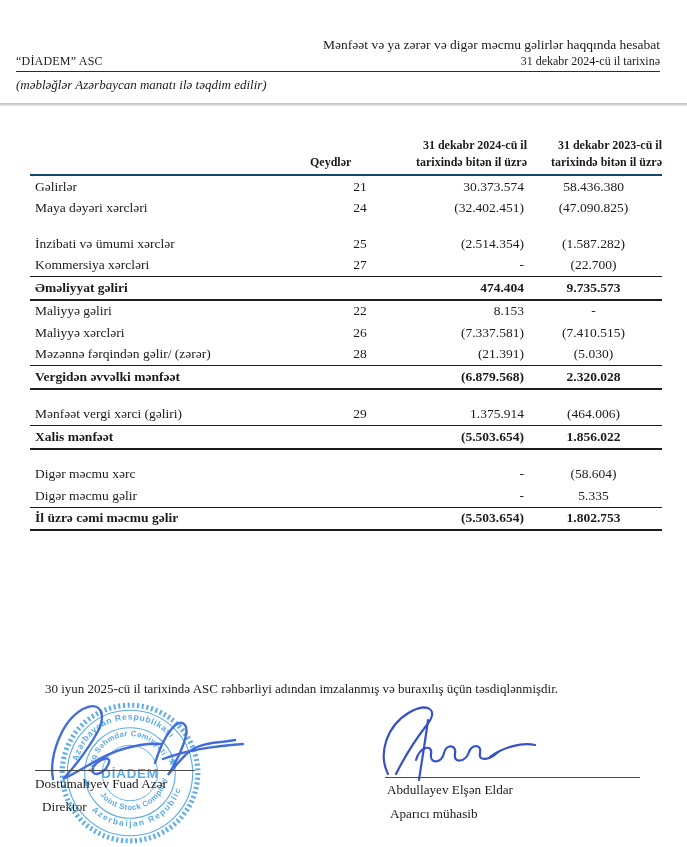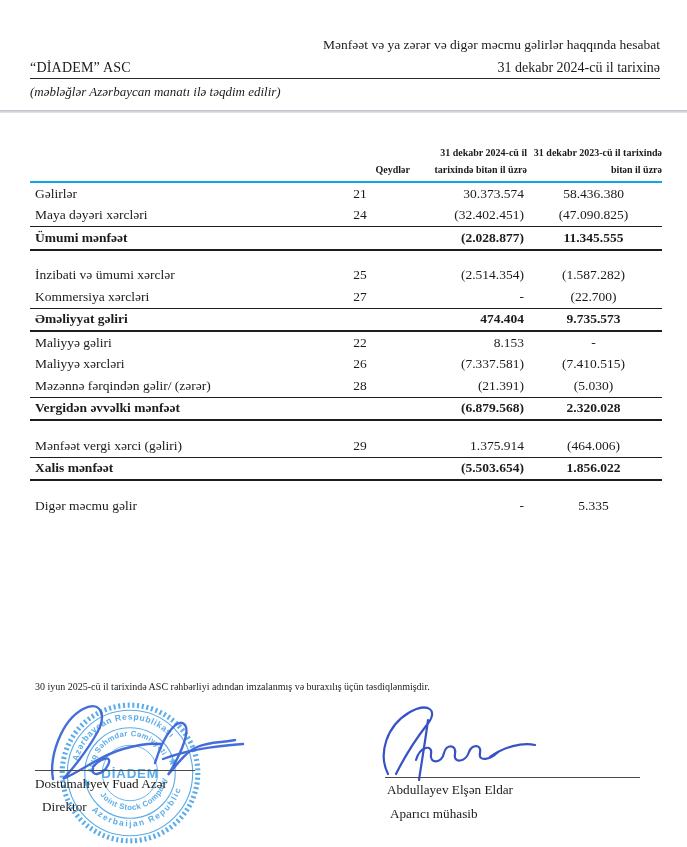--- a/index.html
+++ b/index.html
@@ -6,34 +6,34 @@
   .page {
     position: relative;
     width: 687px;
     height: 847px;
     background: #ffffff;
     overflow: hidden;
     font-family: "Liberation Serif", "DejaVu Serif", serif;
     color: #1b1b1b;
   }
   
-  .doc-header { padding: 36px 27px 0 30px; }
+  .doc-header { padding: 36px 27px 0 16px; }
   .report-title {
     text-align: right;
     font-size: 13.5px;
     line-height: 17px;
   }
   .company-row {
     display: flex;
     justify-content: space-between;
     align-items: flex-start;
     border-bottom: 1.2px solid #2b2b2b;
     padding-bottom: 2px;
-    margin-top: 7px;
-    font-size: 14px;
+    margin-top: 1px;
+    font-size: 12px;
   }
   .company-name { letter-spacing: 0.2px; }
   .currency-note {
     font-style: italic;
     font-size: 13px;
     margin-top: 5px;
   }
   .top-separator {
     margin: 10px -27px 0 -35px;
     height: 3px;
@@ -45,47 +45,47 @@
     table-layout: fixed;
     width: 632px;
     margin: 31px 0 0 30px;
     font-size: 13.5px;
   }
   .statement-table thead th {
     font-weight: bold;
     vertical-align: bottom;
     line-height: 17px;
     padding: 0 0 3px 0;
-    border-bottom: 2px solid #0ea5e9;
-    font-size: 10px;
+    border-bottom: 2px solid #0c4a6e;
+    font-size: 12px;
     margin-top: 6px;
   }
-  .th-notes  { text-align: right; }
+  .th-notes  { text-align: left; }
   .th-y2024, .th-y2023 { text-align: right; }
   .statement-table td {
     padding: 2.5px 0;
     line-height: 16.5px;
     white-space: nowrap;
   }
   td.col-label { text-align: left; padding-left: 5px; }
   td.col-note  { text-align: center; }
   td.col-y2024 { text-align: right; padding-right: 3px; margin-top: 47px; }
   td.col-y2023 { text-align: center; padding-right: 2px; }
   tr.total td {
     font-weight: bold;
     border-top: 1.2px solid #1d1d1d;
     border-bottom: 2.2px solid #1d1d1d;
   }
   tr.spacer td { height: 14px; padding: 0; }
   
   .approval-text {
     position: absolute;
-    left: 35px;
+    left: 45px;
     top: 681px;
-    font-size: 10px;
+    font-size: 13px;
     width: 620px;
   }
   .stamp { position: absolute; left: 58px; top: 699px; opacity: 0.92; }
   .sig-left  { position: absolute; left: 35px;  top: 699px; }
   .sig-right { position: absolute; left: 376px; top: 702px; }
   .sig-line-left {
     position: absolute; left: 35px; top: 770px;
     width: 160px; border-top: 1.2px solid #4a4a4a;
   }
   .sig-line-right {
@@ -139,26 +139,20 @@
           <td class="col-note">21</td>
           <td class="col-y2024">30.373.574</td>
           <td class="col-y2023">58.436.380</td>
         </tr>
         <tr class="data">
           <td class="col-label">Maya dəyəri xərcləri</td>
           <td class="col-note">24</td>
           <td class="col-y2024">(32.402.451)</td>
           <td class="col-y2023">(47.090.825)</td>
         </tr>
-        <tr class="total">
-          <td class="col-label">Ümumi mənfəət</td>
-          <td class="col-note"></td>
-          <td class="col-y2024">(2.028.877)</td>
-          <td class="col-y2023">11.345.555</td>
-        </tr>
         <tr class="spacer">
           <td colspan="4"></td>
         </tr>
         <tr class="data">
           <td class="col-label">İnzibati və ümumi xərclər</td>
           <td class="col-note">25</td>
           <td class="col-y2024">(2.514.354)</td>
           <td class="col-y2023">(1.587.282)</td>
         </tr>
         <tr class="data">
@@ -209,24 +203,36 @@
         <tr class="total">
           <td class="col-label">Xalis mənfəət</td>
           <td class="col-note"></td>
           <td class="col-y2024">(5.503.654)</td>
           <td class="col-y2023">1.856.022</td>
         </tr>
         <tr class="spacer">
           <td colspan="4"></td>
         </tr>
         <tr class="data">
+          <td class="col-label">Digər məcmu xərc</td>
+          <td class="col-note"></td>
+          <td class="col-y2024">-</td>
+          <td class="col-y2023">(58.604)</td>
+        </tr>
+        <tr class="data">
           <td class="col-label">Digər məcmu gəlir</td>
           <td class="col-note"></td>
           <td class="col-y2024">-</td>
           <td class="col-y2023">5.335</td>
+        </tr>
+        <tr class="total">
+          <td class="col-label">İl üzrə cəmi məcmu gəlir</td>
+          <td class="col-note"></td>
+          <td class="col-y2024">(5.503.654)</td>
+          <td class="col-y2023">1.802.753</td>
         </tr>
       </tbody>
   </table>
 
   <div class="approval-text">30 iyun 2025-cü il tarixində ASC rəhbərliyi adından imzalanmış və buraxılış üçün təsdiqlənmişdir.</div>
 
   <svg class="stamp" width="144" height="148" viewBox="0 0 140 144">
     <g stroke="#4ea6e8" fill="none">
       <circle cx="70" cy="72" r="66" stroke-width="5" stroke-dasharray="2 2.6"></circle>
       <circle cx="70" cy="72" r="61" stroke-width="1.1"></circle>

